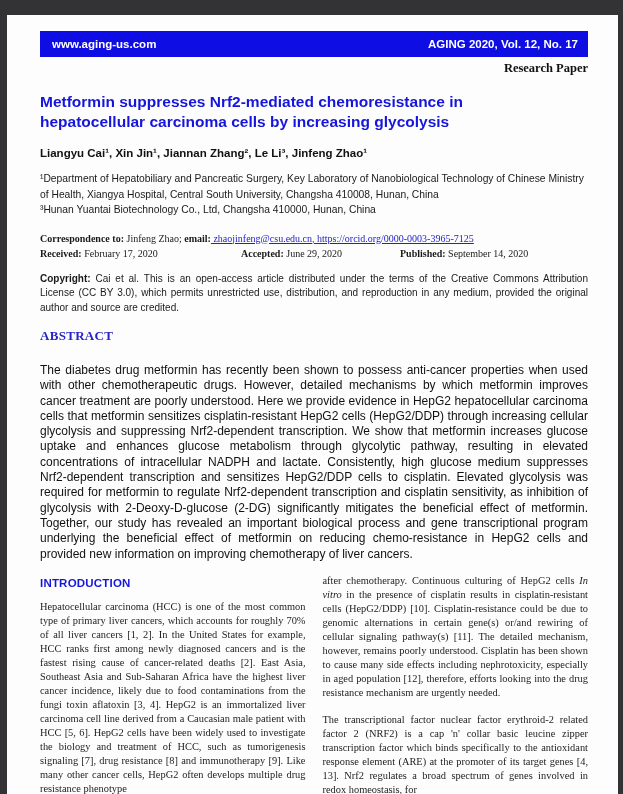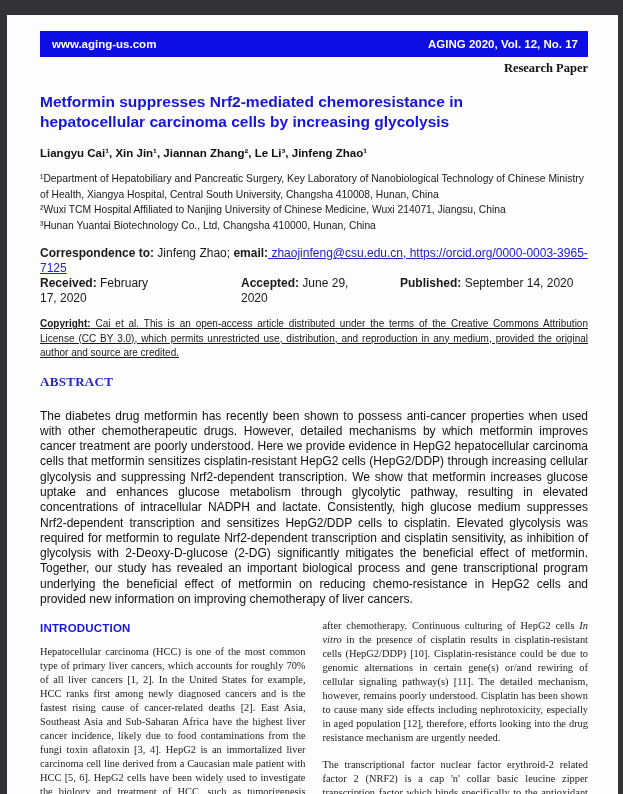--- a/index.html
+++ b/index.html
@@ -55,40 +55,40 @@
     margin-top: 15px;
   }
   .affiliations { margin-top: 12px; }
   .affiliations p {
     font-size: 10.3px;
     color: #1a1a1a;
     line-height: 15.5px;
   }
   .meta-block { margin-top: 13px; }
   .meta-line {
-    font-size: 12px;
+    font-size: 10px;
     color: #1a1a1a;
     line-height: 15px;
+    font-family: Liberation Serif, serif;
   }
   .meta-line b { font-weight: bold; }
   a.article-link {
     color: #2222cc;
     text-decoration: underline;
     cursor: pointer;
   }
   .dates-line { display: flex; gap: 41px; }
   .date-item-1 { width: 124px; }
   .date-item-2 { width: 118px; margin-left: 36px; }
   .copyright {
     margin-top: 11px;
     font-size: 10px;
     line-height: 14.5px;
     color: #1a1a1a;
     text-align: justify;
-    text-decoration: underline;
   }
   .abstract-heading {
     margin-top: 13px;
     font-family: "Liberation Serif", serif;
     font-weight: bold;
     font-size: 13px;
     letter-spacing: 0.3px;
     color: #2525c8;
   }
   .abstract-text {
@@ -134,21 +134,20 @@
     </div>
 
     <div class="research-paper">Research Paper</div>
 
     <div class="article-title">Metformin suppresses Nrf2-mediated chemoresistance in hepatocellular carcinoma cells by increasing glycolysis</div>
 
     <div class="authors">Liangyu Cai¹, Xin Jin¹, Jiannan Zhang², Le Li³, Jinfeng Zhao¹</div>
 
     <div class="affiliations">
       <p>¹Department of Hepatobiliary and Pancreatic Surgery, Key Laboratory of Nanobiological Technology of Chinese Ministry of Health, Xiangya Hospital, Central South University, Changsha 410008, Hunan, China</p>
-      <p>²Wuxi TCM Hospital Affiliated to Nanjing University of Chinese Medicine, Wuxi 214071, Jiangsu, China</p>
       <p>³Hunan Yuantai Biotechnology Co., Ltd, Changsha 410000, Hunan, China</p>
     </div>
 
     <div class="meta-block">
       <div class="meta-line">
         <b>Correspondence to:</b><span> Jinfeng Zhao; </span><b>email:</b><a class="article-link"> zhaojinfeng@csu.edu.cn, https://orcid.org/0000-0003-3965-7125</a>
       </div>
       <div class="meta-line dates-line">
         <span class="date-item-1"><b>Received:</b><span> February 17, 2020</span></span>
         <span class="date-item-2"><b>Accepted:</b><span> June 29, 2020</span></span>

